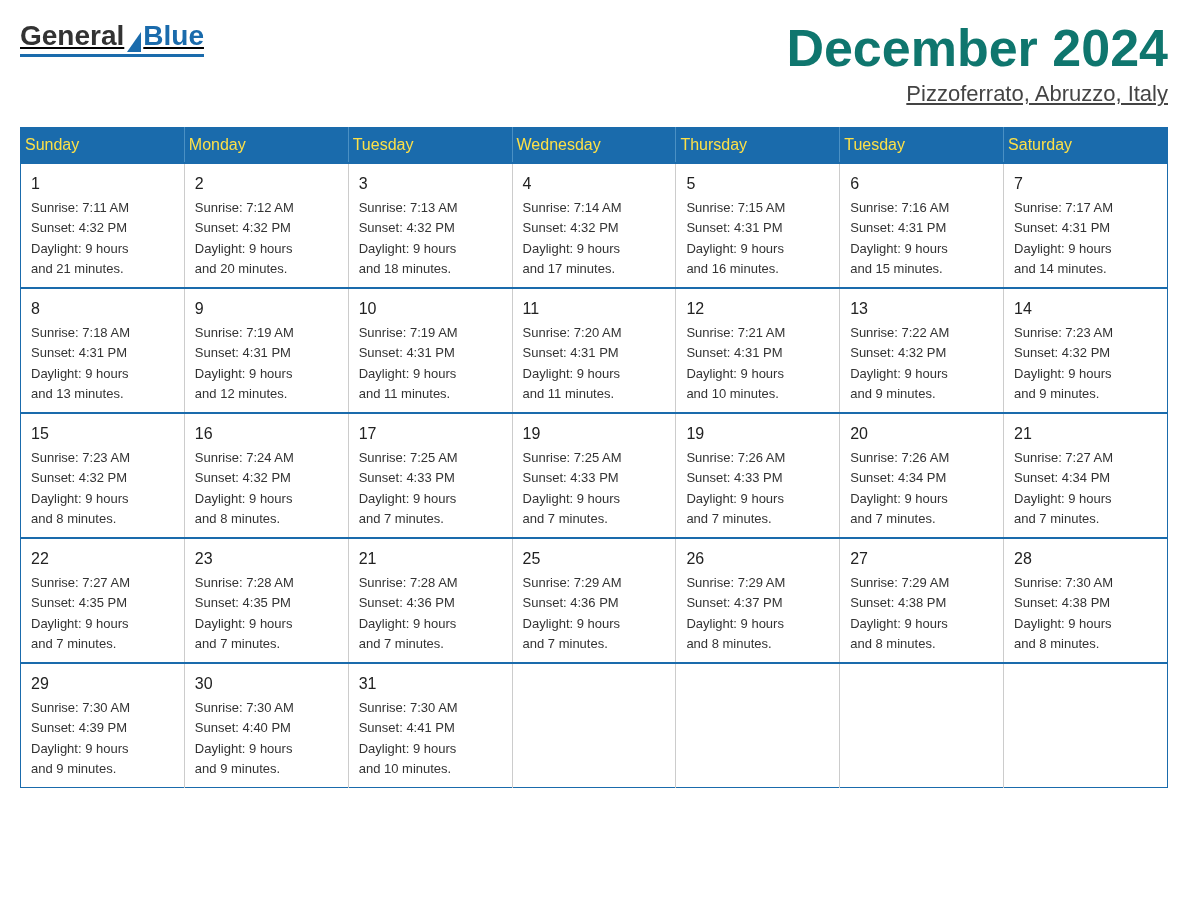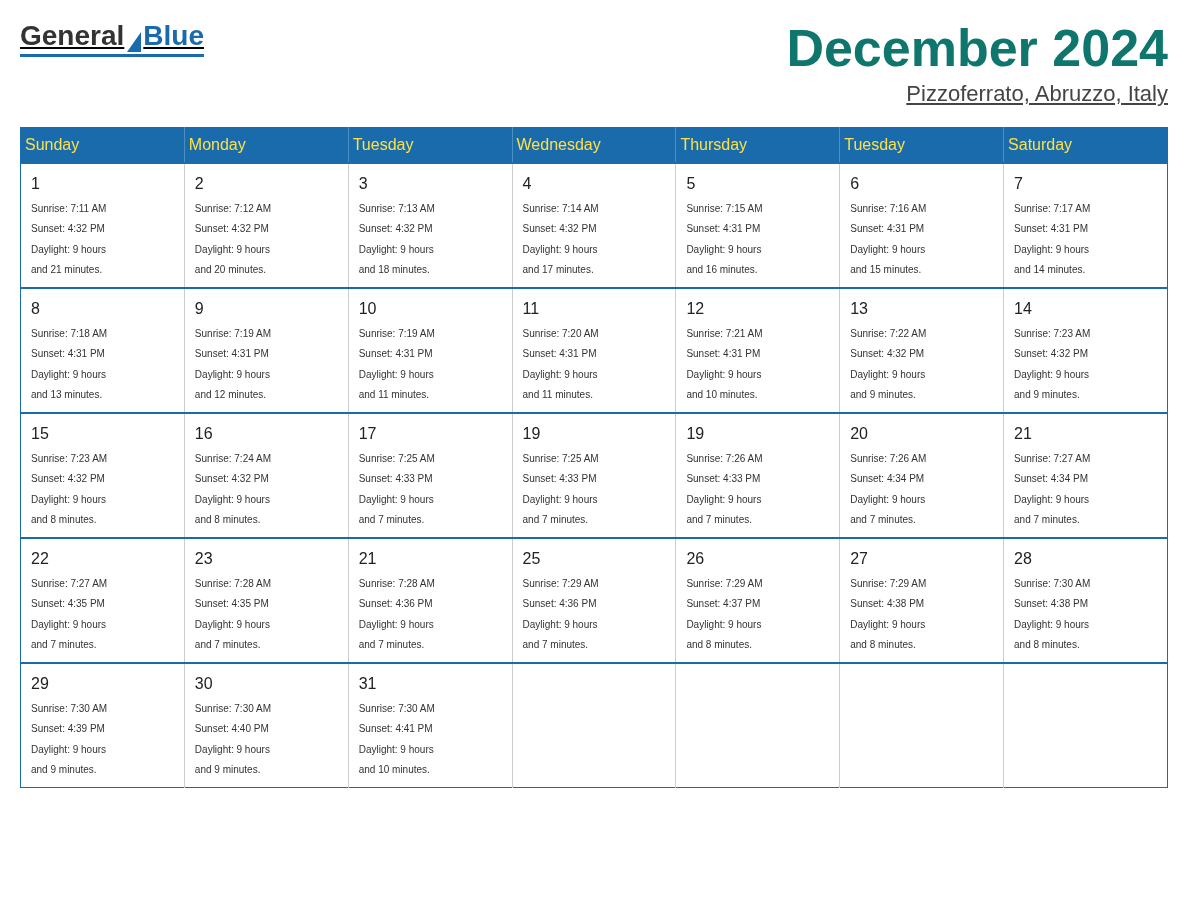--- a/index.html
+++ b/index.html
@@ -102,21 +102,21 @@
     .calendar tbody td:last-child {
       border-right: none;
     }
     .day-number {
       font-size: 16px;
       font-weight: normal;
       display: block;
       margin-bottom: 2px;
     }
     .day-info {
-      font-size: 10px;
+      font-size: 13px;
       color: #333;
     }
   </style>
 </head>
 <body>
 
 <div class="header">
   <div class="logo">
     <div class="logo-top">
       <span class="logo-general">General</span>

